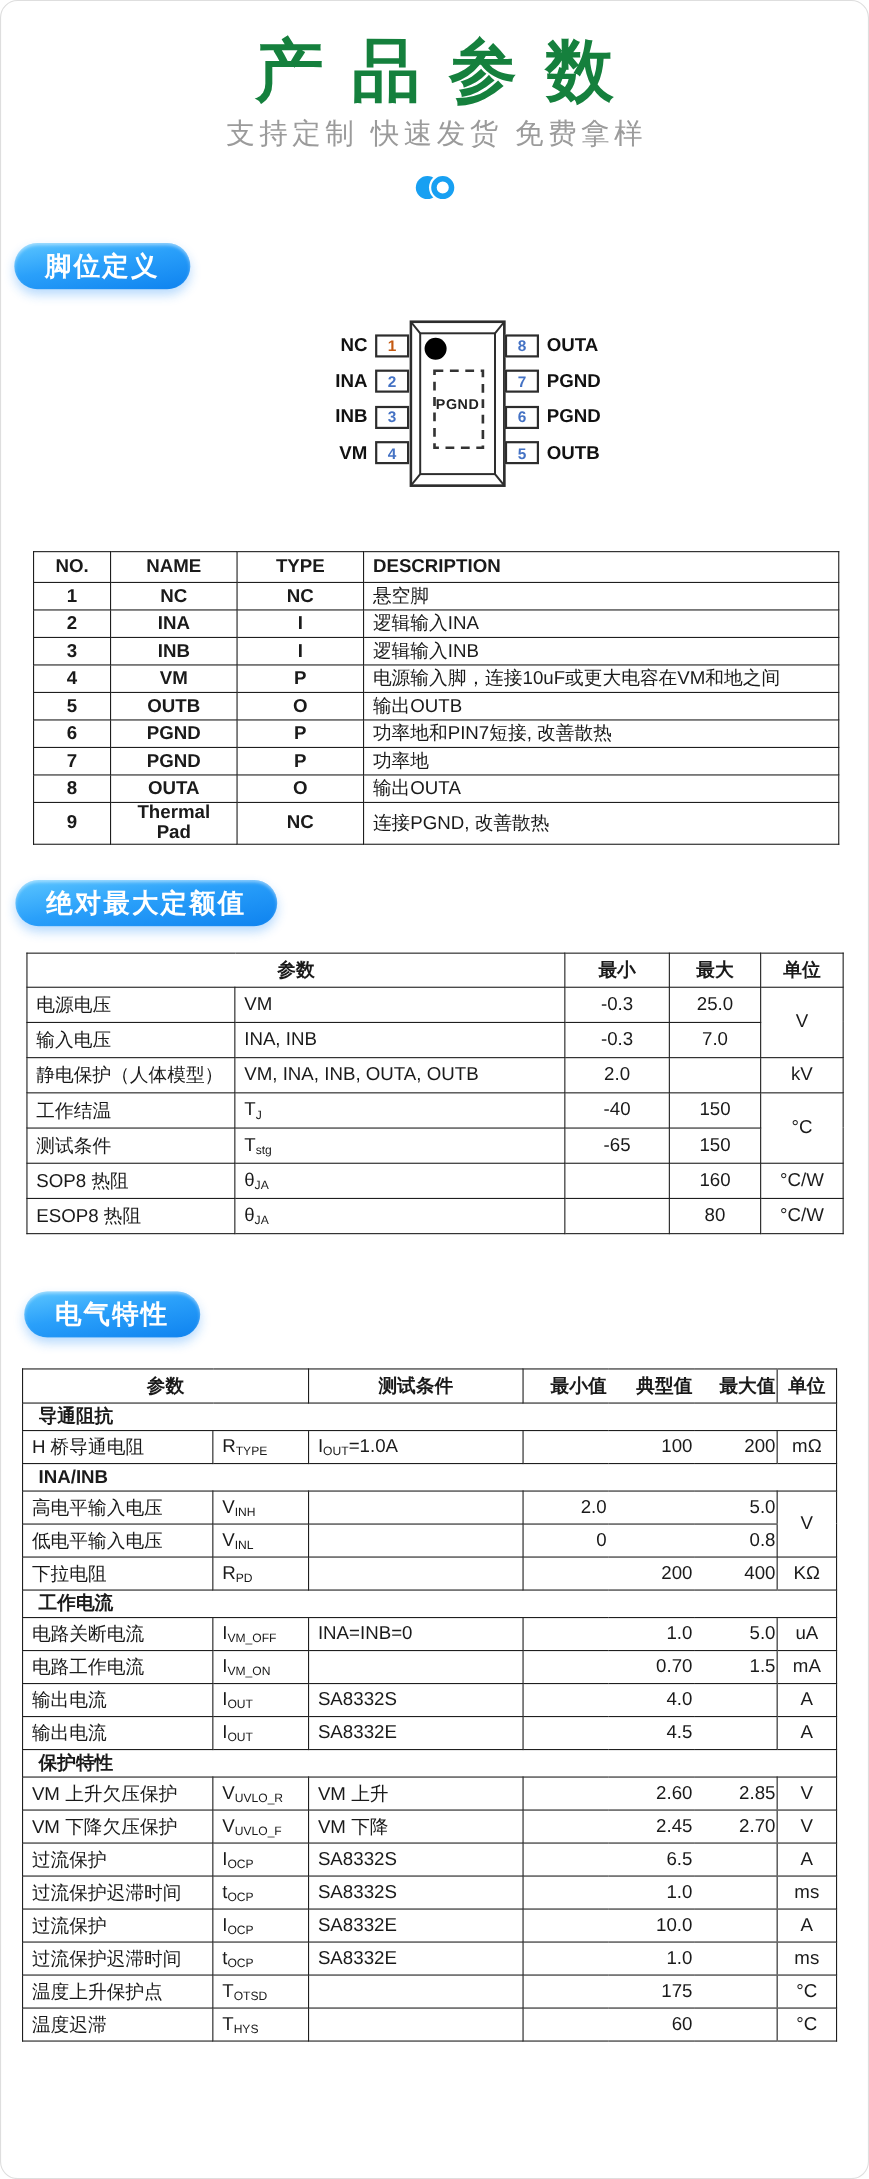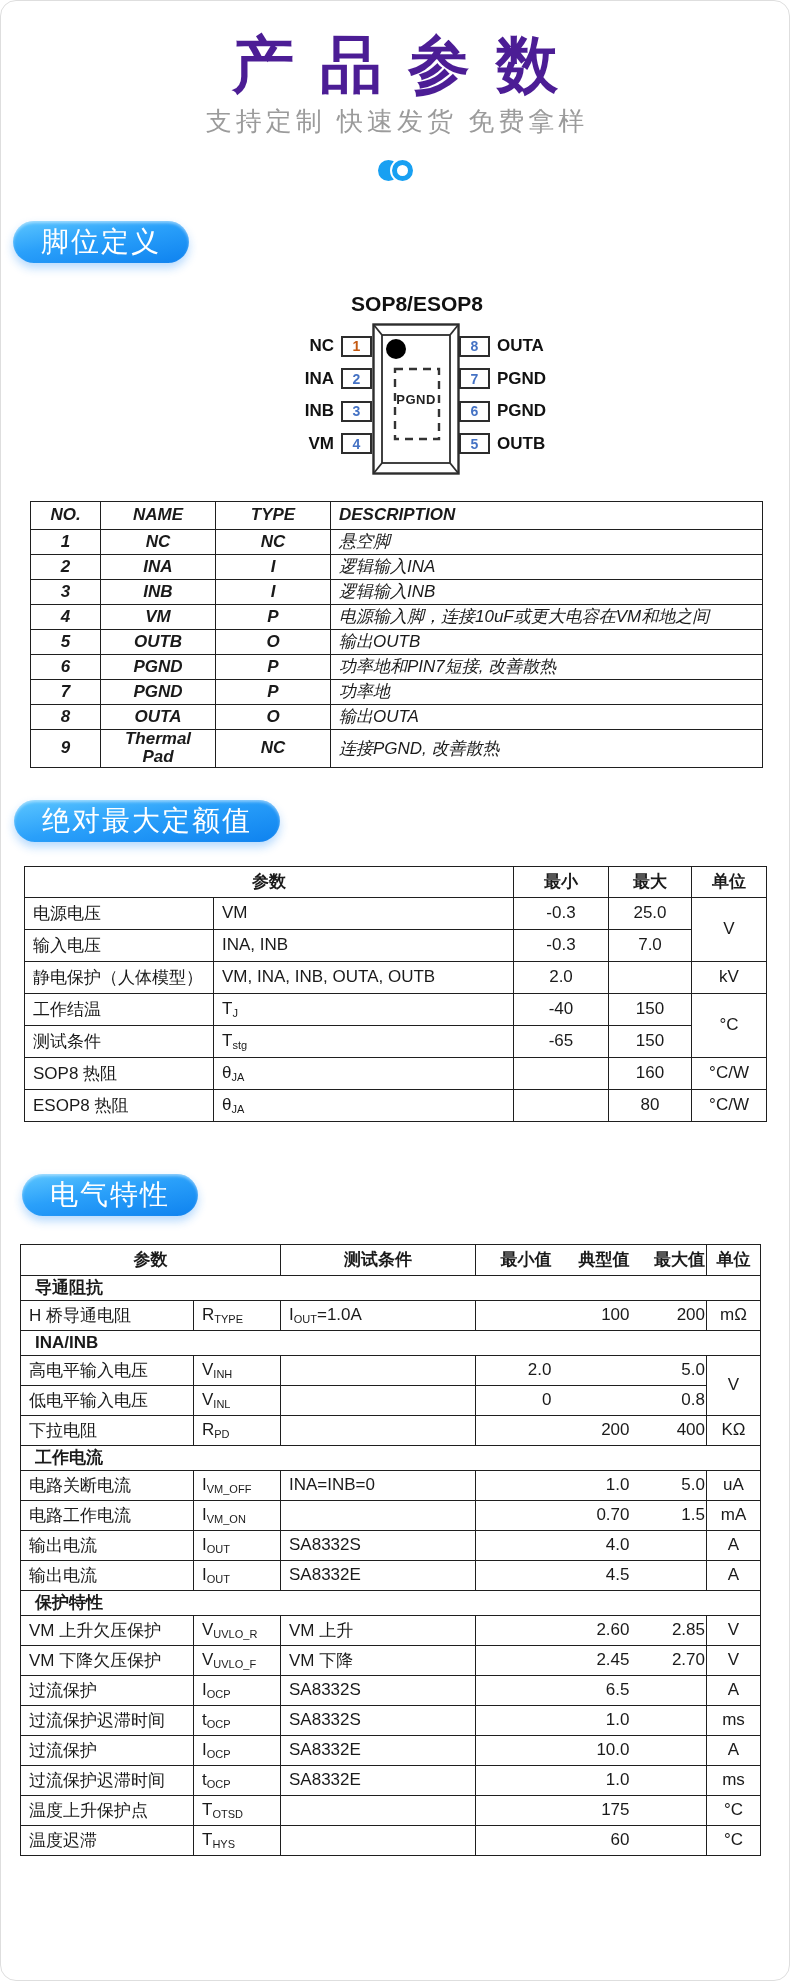--- a/index.html
+++ b/index.html
@@ -5,37 +5,37 @@
   html,body{margin:0;padding:0;}
   body{
     width:790px;height:1981px;position:relative;overflow:hidden;background:#ffffff;
     font-family:"Liberation Sans","DejaVu Sans",sans-serif;color:#1a1a1a;
     -webkit-font-smoothing:antialiased;
   }
   .page-frame{position:absolute;inset:0;border:1px solid #dedede;border-radius:16px;pointer-events:none;}
 
   
   .main-title{
-    margin-top:26px;text-align:center;font-size:62px;font-weight:800;color:#4c1d95;
+    margin-top:26px;text-align:center;font-size:62px;font-weight:800;color:#15803d;
     letter-spacing:26px;padding-left:26px;line-height:1.25;
   }
   .subtitle{
     text-align:center;font-size:26px;color:#9b9b9b;letter-spacing:4px;padding-left:4px;
   }
   .logo{margin-top:20px;display:flex;justify-content:center;align-items:center;height:24px;}
   .logo .c1{width:21px;height:21px;border-radius:50%;background:#18a0f2;}
   .logo .c2{width:11px;height:11px;border-radius:50%;background:#fff;border:5px solid #18a0f2;
     margin-left:-7px;box-shadow:0 0 0 2px #fff;position:relative;z-index:2;}
 
   
   .badge{
     display:inline-flex;align-items:center;height:42px;padding:0 28px;border-radius:22px;
     background:linear-gradient(170deg,#5cc6ff 0%,#2aa0fa 45%,#0e82ef 100%);
     box-shadow:0 5px 10px rgba(30,140,250,.32), inset 0 2px 3px rgba(255,255,255,.45);
-    color:#fff;font-size:28px;font-weight:400;letter-spacing:2px;
+    color:#fff;font-size:24px;font-weight:700;letter-spacing:2px;
   }
   .badge-row1{margin:38px 0 0 13px;}
   .badge-row2{margin:32px 0 0 14px;}
   .badge-row3{margin:52px 0 0 22px;}
 
   
   .diagram{position:relative;margin-top:28px;height:196px;}
   .pkg-label{text-align:center;padding-left:44px;font-size:21px;font-weight:700;color:#111;height:26px;line-height:26px;}
   .chip-wrap{position:relative;height:168px;margin-top:6px;}
   .chip-svg{position:absolute;left:372px;top:0;}
@@ -50,21 +50,21 @@
   .pin-name{font-size:17px;font-weight:700;color:#111;white-space:nowrap;}
 
   
   table{border-collapse:collapse;table-layout:fixed;background:#fff;}
   th,td{border:1.5px solid #1f1f1f;font-size:17px;vertical-align:middle;overflow:hidden;}
   th{font-weight:700;}
   sub{font-size:11px;vertical-align:-3px;letter-spacing:0;}
   .al{text-align:left;padding:0 8px;}
   .ac{text-align:center;padding:0 2px;}
 
-  .t-pin{margin:14px 0 0 30px;width:732px;font-style:italic;}
+  .t-pin{margin:14px 0 0 30px;width:732px;}
   .t-pin th{height:27px;}
   .t-pin td{height:24px;}
   .t-pin .name span{display:inline-block;max-width:5.3em;line-height:1.1;vertical-align:middle;}
   .t-pin td.c-no,.t-pin td.c-name,.t-pin td.c-type{font-weight:600;}
 
   .t-max{margin:24px 0 0 24px;width:742px;}
   .t-max th{height:30px;}
   .t-max td{height:31px;}
 
   .t-elec{margin:28px 0 0 20px;width:740px;}
@@ -83,21 +83,20 @@
 <div class="logo">
   <span class="c1"></span>
   <span class="c2"></span>
 </div>
 
 <div>
   <span class="badge badge-row1">脚位定义</span>
 </div>
 
 <div class="diagram">
-  <div class="pkg-label">SOP8/ESOP8</div>
   <div class="chip-wrap">
     <svg class="chip-svg" width="88" height="152" viewBox="0 0 88 152">
       <rect x="1.5" y="1.5" width="85" height="149" fill="#ffffff" stroke="#2d2d2d" stroke-width="2.4"></rect>
       <rect x="10" y="12" width="68" height="128" fill="#ffffff" stroke="#2d2d2d" stroke-width="1.8"></rect>
       <line x1="1.5" y1="1.5" x2="10" y2="12" stroke="#2d2d2d" stroke-width="1.8"></line>
       <line x1="86.5" y1="1.5" x2="78" y2="12" stroke="#2d2d2d" stroke-width="1.8"></line>
       <line x1="1.5" y1="150.5" x2="10" y2="140" stroke="#2d2d2d" stroke-width="1.8"></line>
       <line x1="86.5" y1="150.5" x2="78" y2="140" stroke="#2d2d2d" stroke-width="1.8"></line>
       <circle cx="24" cy="26" r="10" fill="#000000"></circle>
       <rect x="23" y="46" width="44" height="70" fill="none" stroke="#333333" stroke-width="2.4" stroke-dasharray="8 6"></rect>

